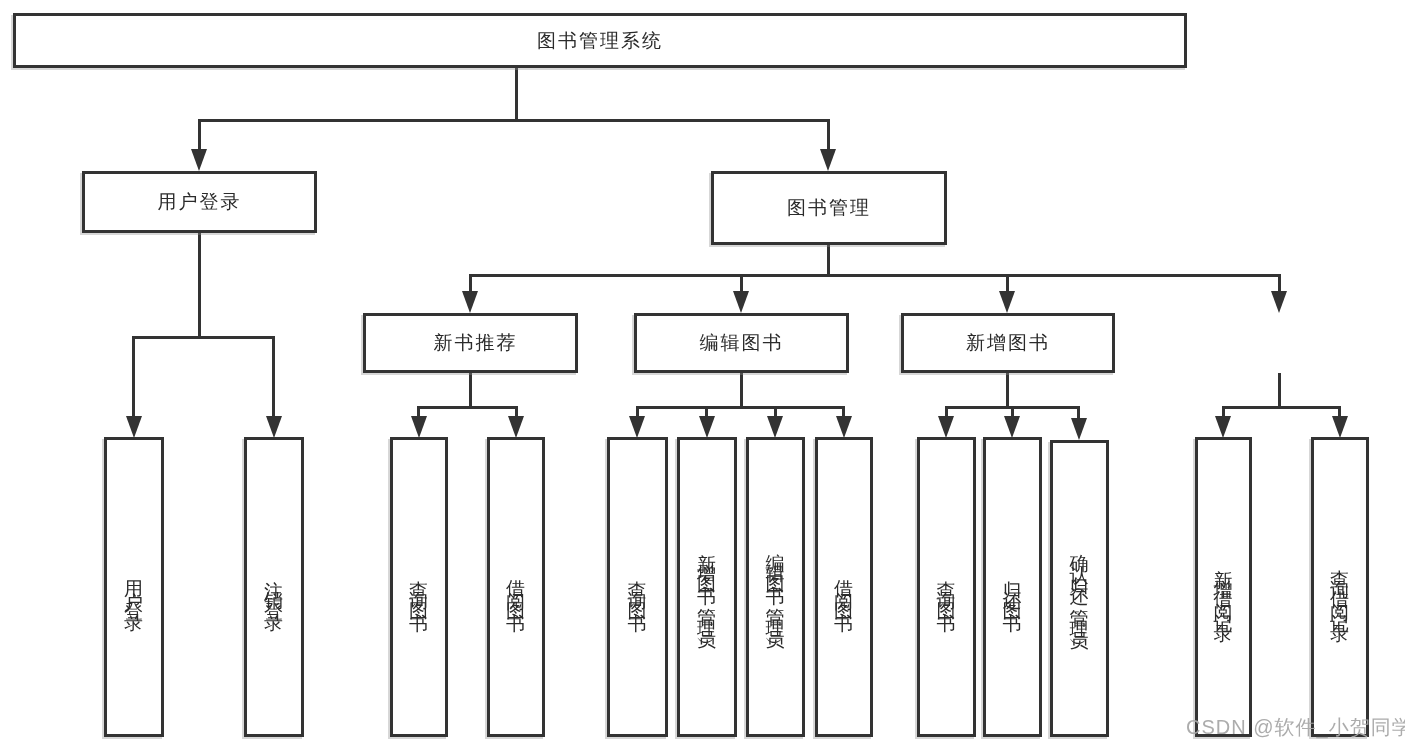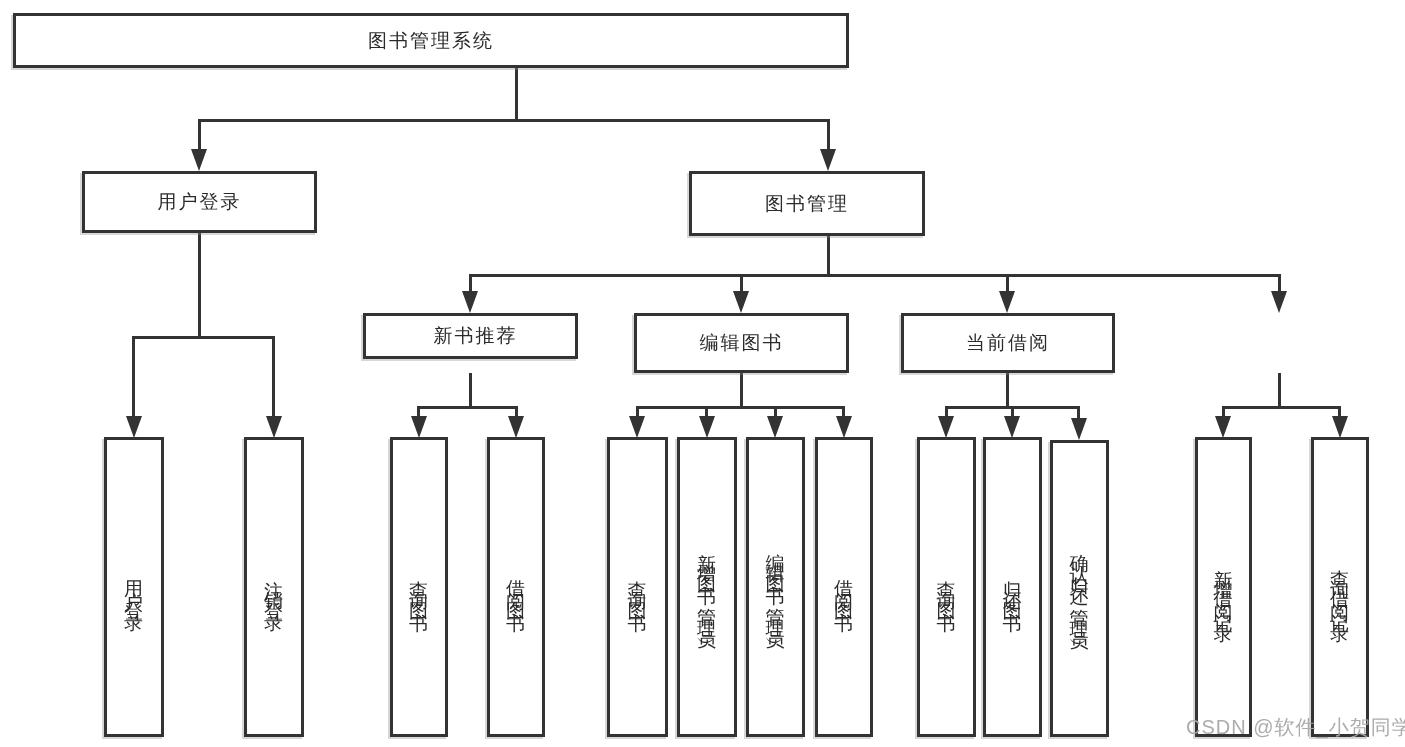--- a/index.html
+++ b/index.html
@@ -70,35 +70,35 @@
     letter-spacing: 1px;
     white-space: nowrap;
     z-index: 5;
   }
 </style>
 </head>
 <body>
 
 <div id="canvas">
 
-  <div class="node" style="left:13px; top:13px; width:836px; height:55px;">
+  <div class="node" style="left:13px; top:13px; width:1174px; height:55px;">
     <span>图书管理系统</span>
   </div>
 
   <div class="vline" style="left:515px; top:68px; height:51px;"></div>
   <div class="hline" style="left:198px; top:119px; width:632px;"></div>
   <div class="vline" style="left:198px; top:119px; height:33px;"></div>
   <div class="arrowhead" style="left:191px; top:149px;"></div>
   <div class="vline" style="left:827px; top:119px; height:33px;"></div>
   <div class="arrowhead" style="left:820px; top:149px;"></div>
 
   <div class="node" style="left:82px; top:171px; width:235px; height:62px;">
     <span>用户登录</span>
   </div>
-  <div class="node" style="left:689px; top:171px; width:236px; height:65px;">
+  <div class="node" style="left:711px; top:171px; width:236px; height:74px;">
     <span>图书管理</span>
   </div>
 
   <div class="vline" style="left:198px; top:233px; height:103px;"></div>
   <div class="hline" style="left:132px; top:336px; width:143px;"></div>
   <div class="vline" style="left:132px; top:336px; height:84px;"></div>
   <div class="arrowhead" style="left:126px; top:416px;"></div>
   <div class="vline" style="left:272px; top:336px; height:84px;"></div>
   <div class="arrowhead" style="left:266px; top:416px;"></div>
 
@@ -106,28 +106,28 @@
   <div class="hline" style="left:469px; top:274px; width:812px;"></div>
   <div class="vline" style="left:469px; top:274px; height:22px;"></div>
   <div class="arrowhead" style="left:462px; top:291px;"></div>
   <div class="vline" style="left:740px; top:274px; height:22px;"></div>
   <div class="arrowhead" style="left:733px; top:291px;"></div>
   <div class="vline" style="left:1006px; top:274px; height:22px;"></div>
   <div class="arrowhead" style="left:999px; top:291px;"></div>
   <div class="vline" style="left:1278px; top:274px; height:22px;"></div>
   <div class="arrowhead" style="left:1271px; top:291px;"></div>
 
-  <div class="node" style="left:363px; top:313px; width:215px; height:46px;padding-left:10px;">
+  <div class="node" style="left:363px; top:313px; width:215px; height:60px;padding-left:10px;">
     <span>新书推荐</span>
   </div>
   <div class="node" style="left:634px; top:313px; width:215px; height:60px;">
     <span>编辑图书</span>
   </div>
   <div class="node" style="left:901px; top:313px; width:214px; height:60px;">
-    <span>当前借阅</span>
+    <span>新增图书</span>
   </div>
 
   <div class="vline" style="left:469px; top:373px; height:33px;"></div>
   <div class="hline" style="left:417px; top:406px; width:101px;"></div>
   <div class="vline" style="left:417px; top:406px; height:14px;"></div>
   <div class="arrowhead" style="left:411px; top:416px;"></div>
   <div class="vline" style="left:515px; top:406px; height:14px;"></div>
   <div class="arrowhead" style="left:508px; top:416px;"></div>
 
   <div class="vline" style="left:740px; top:373px; height:33px;"></div>

